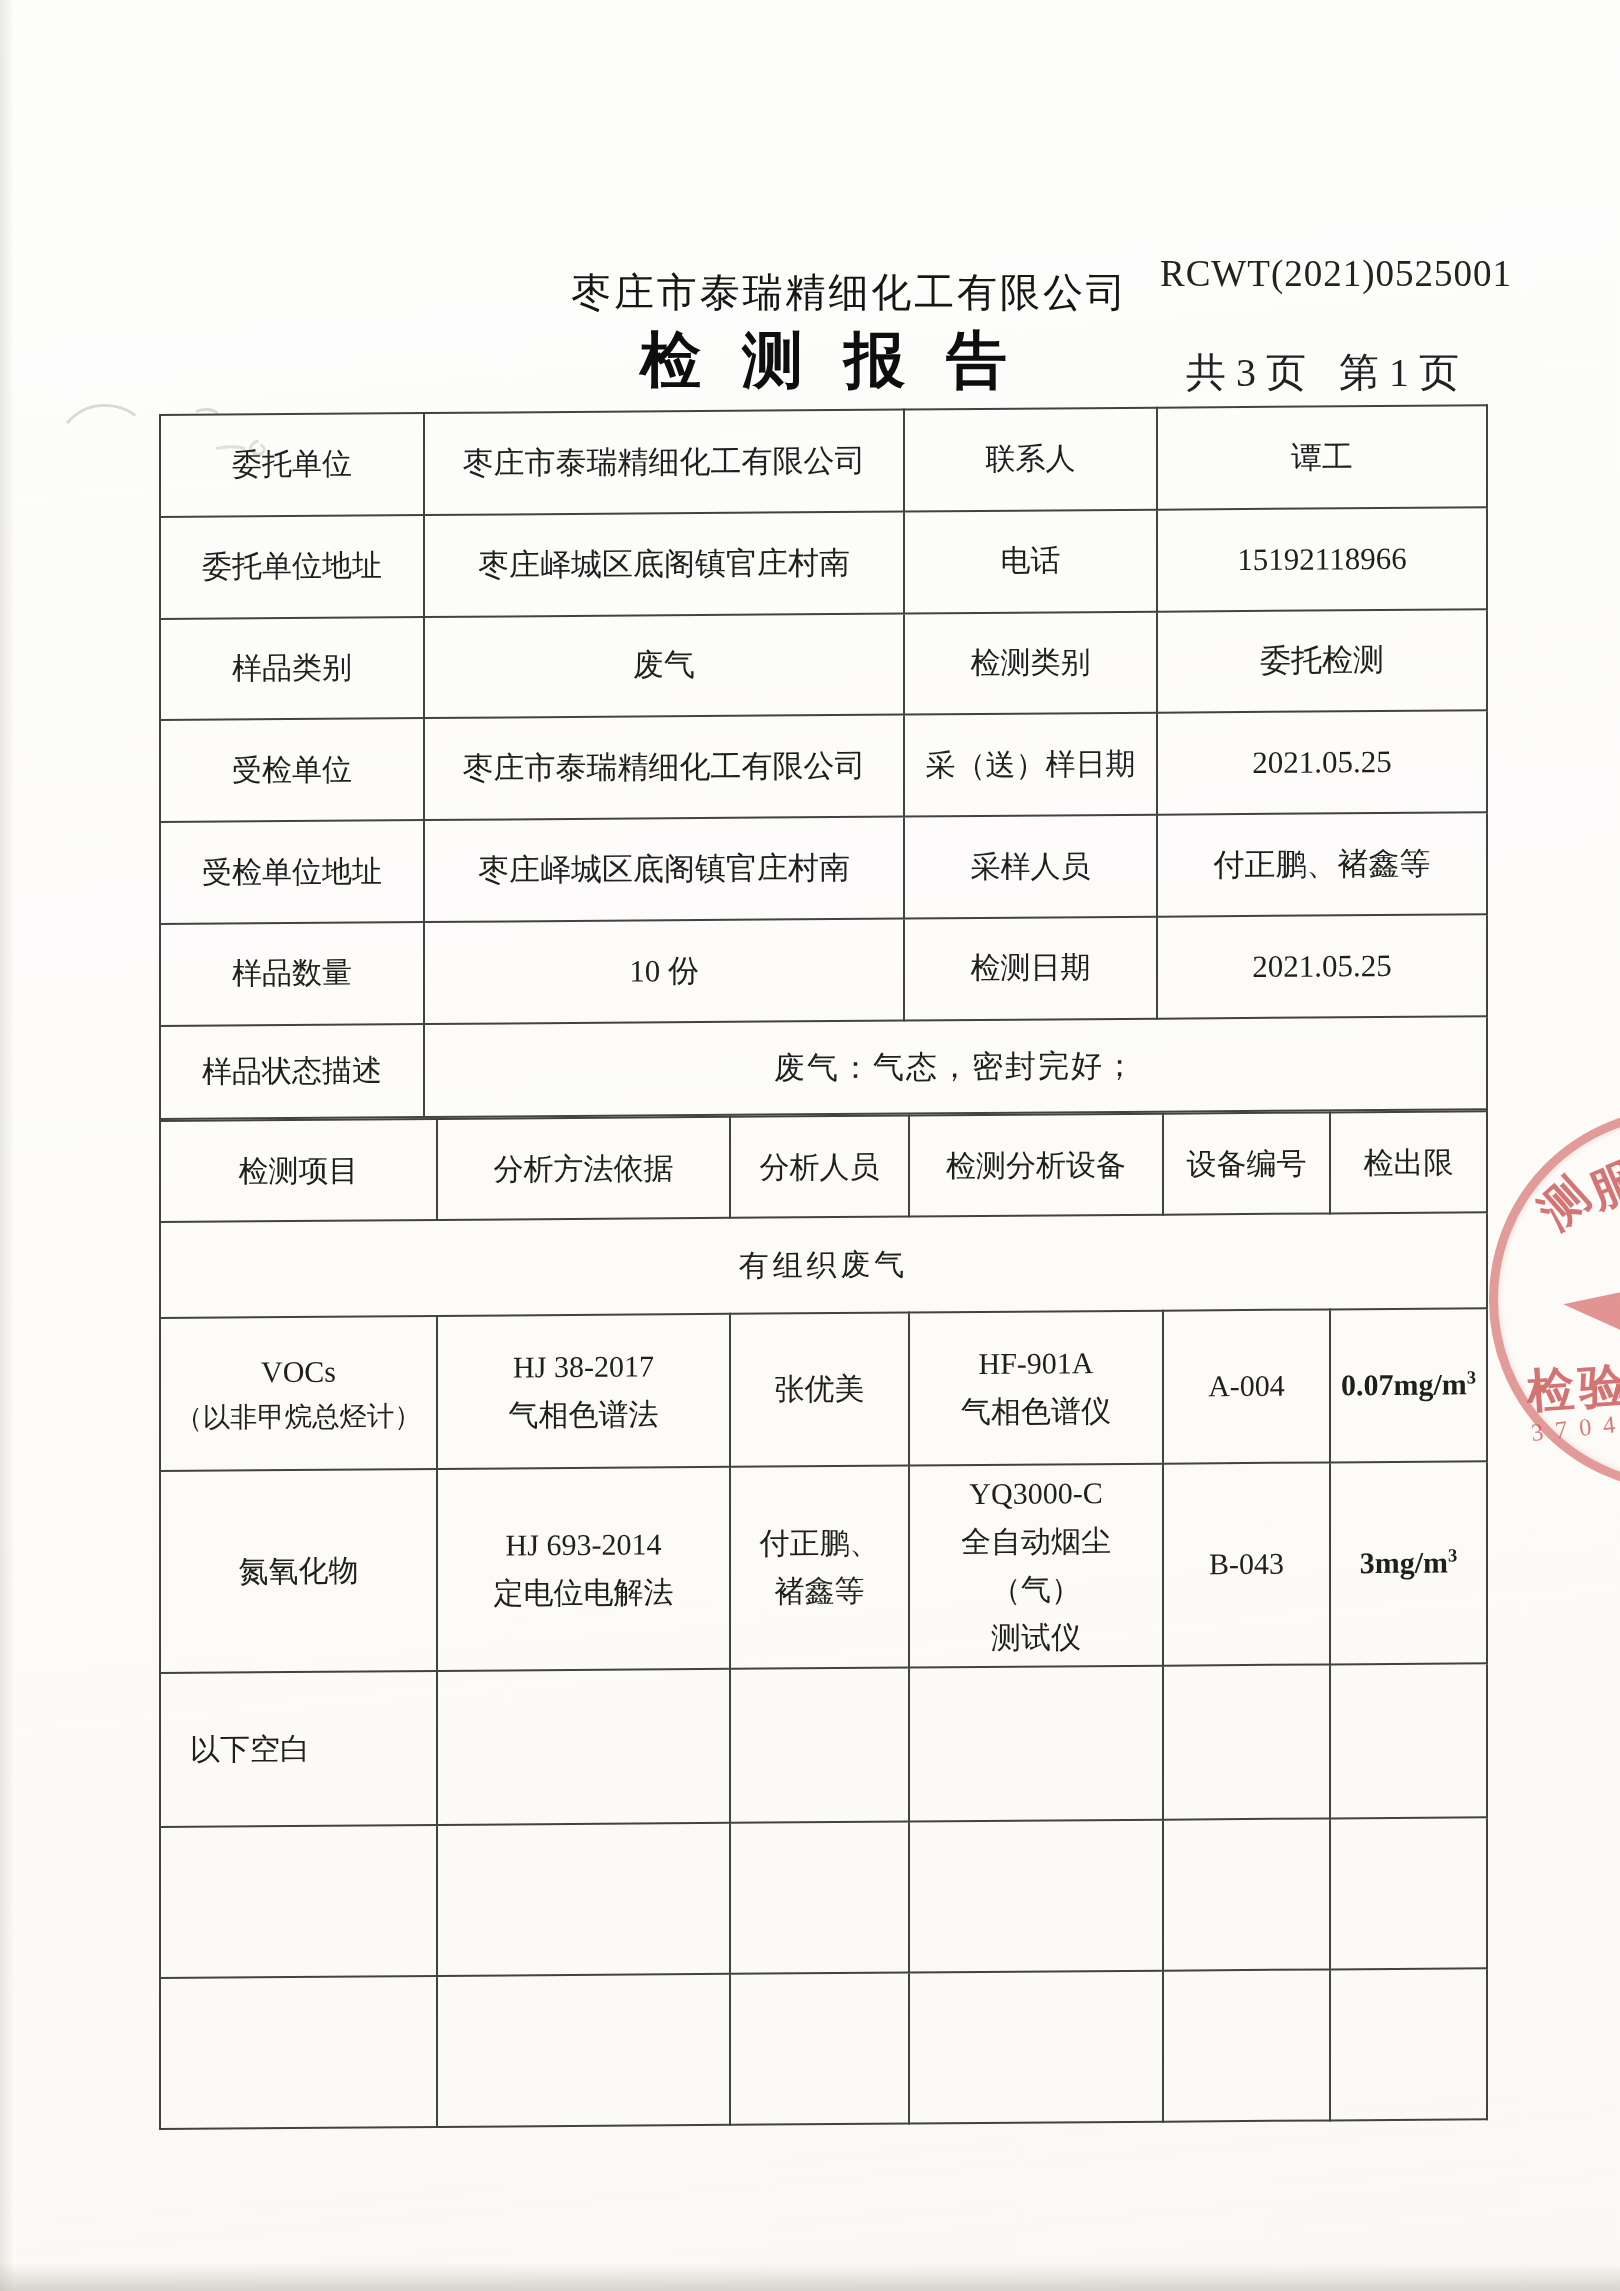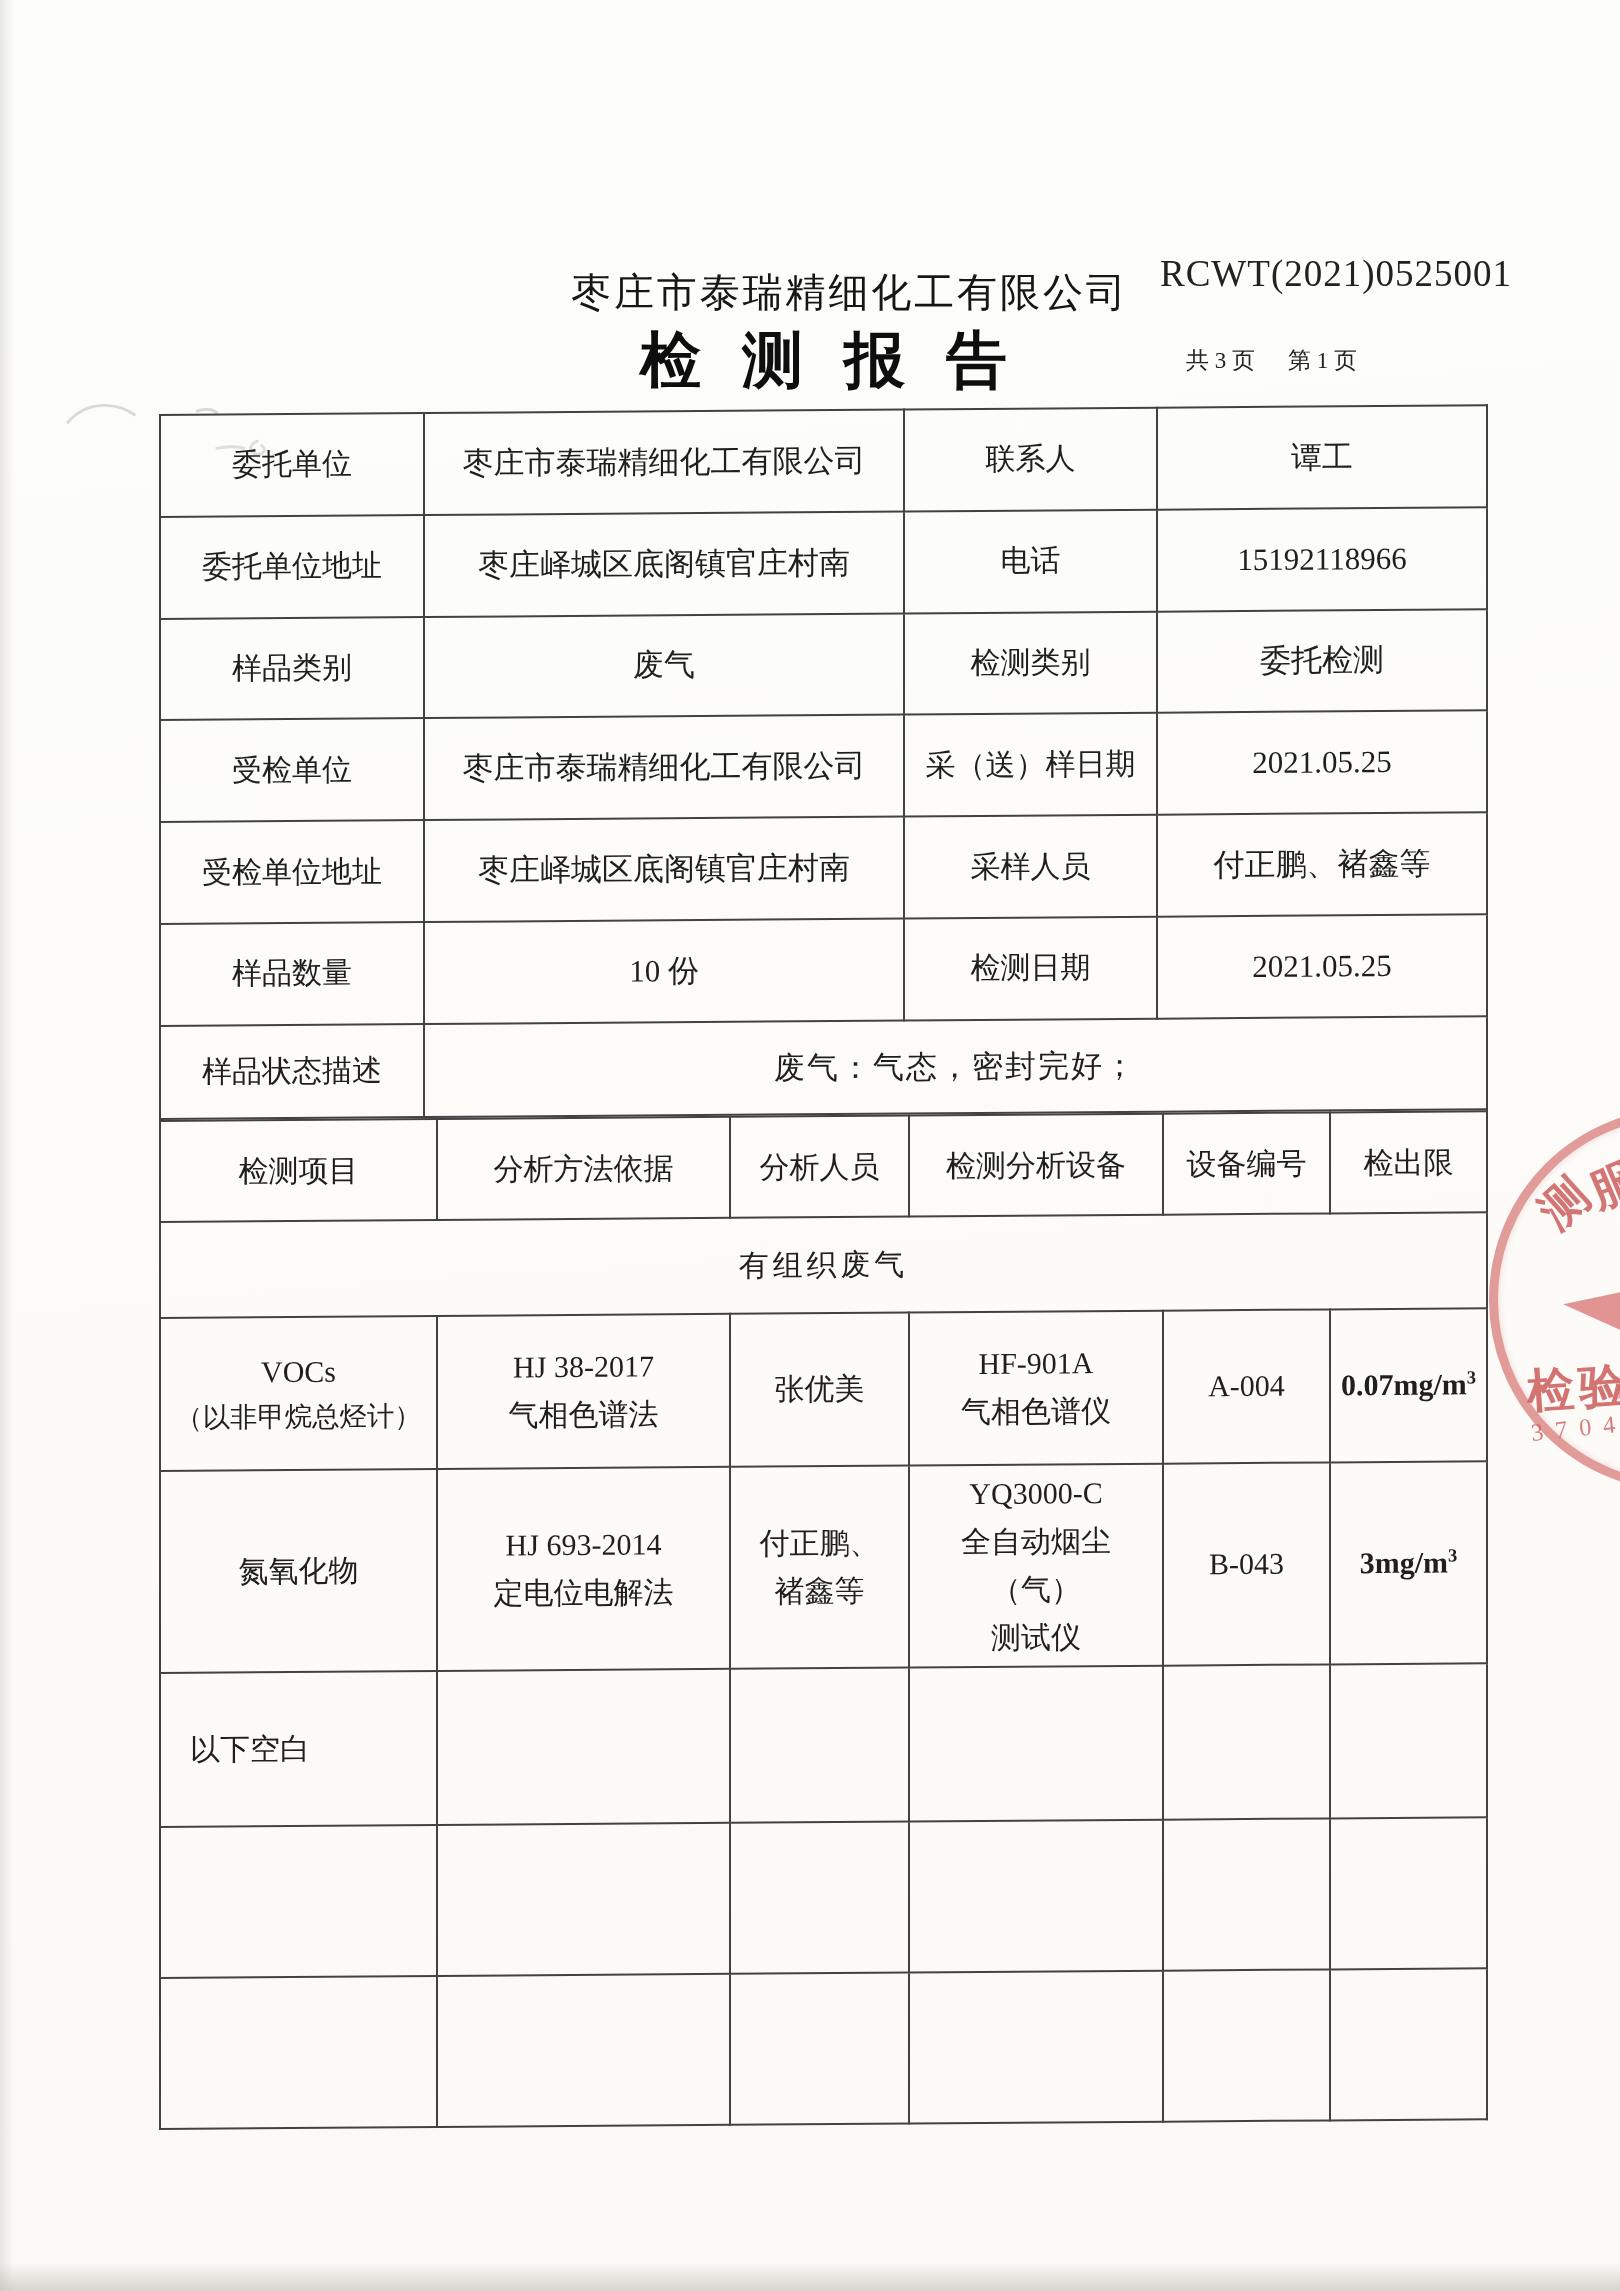--- a/index.html
+++ b/index.html
@@ -18,21 +18,21 @@
     pointer-events:none;
   }
   .edge-shade{
     position:absolute; left:0; top:0; width:13.7px; height:100%;
     background:linear-gradient(to right, rgba(170,168,160,0.25), rgba(170,168,160,0));
   }
 
   .report-no{ position:absolute; left:1160px; top:208px; font-size:37px; letter-spacing:1px; color:#222;margin-top:44px; }
   .company-title{ position:absolute; left:571px; top:265px; font-size:40px; letter-spacing:2.9px; color:#161616; }
   .doc-title{ position:absolute; left:640px; top:320px; font-size:61px; font-weight:bold; letter-spacing:41px; color:#0e0e0e; }
-  .page-info{ position:absolute; left:1186px; top:345px; font-size:23px; color:#222; }
+  .page-info{ position:absolute; left:1186px; top:345px; font-size:40px; color:#222; }
   .page-info .sep{ display:inline-block; width:33px; }
 
   .tables{ position:absolute; left:159px; top:414px; width:1329px; transform:skewY(-0.42deg); transform-origin:0 0; }
   table{ border-collapse:collapse; table-layout:fixed; width:1327px; background:transparent; }
   td,th{ border:2px solid #424242; text-align:center; vertical-align:middle; padding:3.9px 7.8px; font-weight:normal; }
   .info-table td{ font-size:31px; }
   .info-table .lab{ font-size:30px; }
   .r94  td{ height:92px; }
   .r88  td{ height:84px; }
   .r95  td{ height:91px; }

